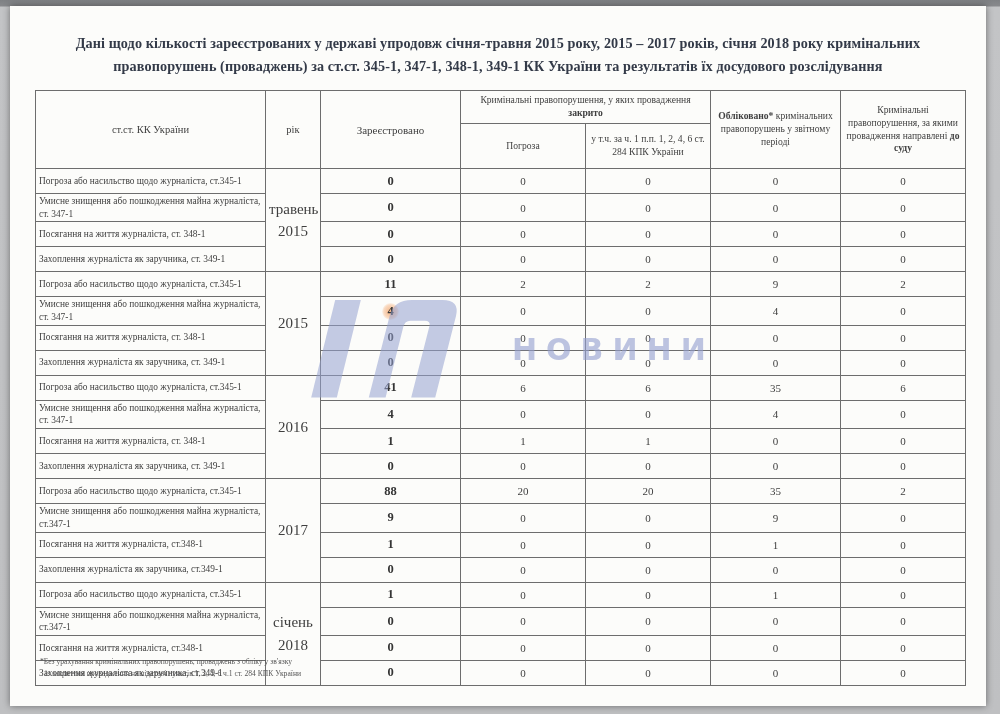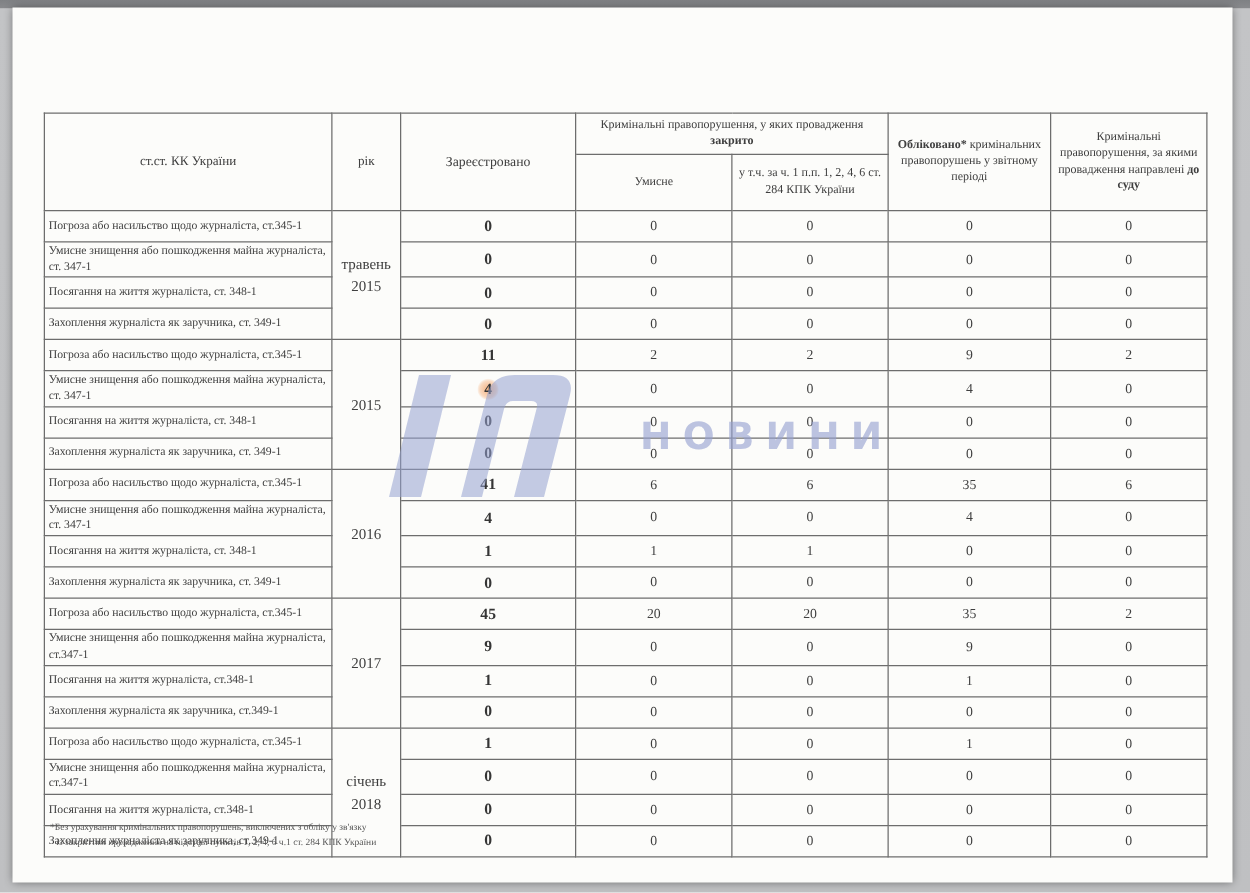--- a/index.html
+++ b/index.html
@@ -24,21 +24,21 @@
   }
   table.doc td,table.doc th{
     border:1px solid #6d6d6d;color:#3f3f3f;font-weight:normal;
     padding:1px 3px;vertical-align:middle;background:transparent;
   }
   tr.group-start td{border-top:1.4px solid #585858;margin-top:12px;}
   th.h-main{font-size:10.5px;margin-top:26px;}
   th.h-reg{font-size:11px;font-weight:bold;color:#343434;text-align:center;}
   th.h-small{font-size:9.6px;line-height:1.35;margin-top:24px;}
   td.lbl{font-size:9.4px;line-height:1.35;text-align:left;padding-left:5px;height:22px;}
-  td.year{font-size:12px;font-weight:bold;text-align:center;color:#4c4c4c;line-height:1.5;}
+  td.year{font-size:15px;font-weight:bold;text-align:center;color:#4c4c4c;line-height:1.5;}
   td.num{font-size:11px;text-align:center;color:#4a4a4a;}
   td.num.reg{font-size:12.5px;font-weight:bold;color:#353535;}
   .hl{
     display:inline-block;min-width:17px;height:17px;line-height:17px;border-radius:50%;
     background:radial-gradient(circle,rgba(243,166,109,.85) 0%,rgba(246,189,146,.55) 55%,rgba(246,189,146,0) 75%);
   }
   .footnote{
     position:absolute;left:30px;top:650px;font-size:7.6px;color:#565656;line-height:1.55;
   }
   .footnote .l2{padding-left:5px;}
@@ -57,20 +57,21 @@
   .wm-l3{
     position:absolute;left:152px;top:112px;font-family:"DejaVu Sans",sans-serif;
     font-size:10.5px;letter-spacing:7.5px;color:rgba(208,148,142,.6);white-space:nowrap;
   }
 </style>
 </head>
 <body>
 
 <div class="page">
 
+  <div class="title">Дані щодо кількості зареєстрованих у державі упродовж січня-травня 2015 року, 2015 – 2017 років, січня 2018 року кримінальних правопорушень (проваджень) за ст.ст. 345-1, 347-1, 348-1, 349-1 КК України та результатів їх досудового розслідування</div>
 
   <table class="doc">
     <colgroup>
       <col style="width:230px">
         <col style="width:55px">
         <col style="width:140px">
       <col style="width:125px">
         <col style="width:125px">
         <col style="width:130px">
         <col style="width:125px">
@@ -78,21 +79,21 @@
     <thead>
       <tr>
         <th class="h-main" rowspan="2">ст.ст. КК України</th>
         <th class="h-main" rowspan="2">рік</th>
         <th class="h-reg" rowspan="2">Зареєстровано</th>
         <th class="h-small" colspan="2" style="height:30px"><span>Кримінальні правопорушення, у яких провадження </span><b>закрито</b></th>
         <th class="h-small" rowspan="2"><b>Обліковано*</b><span> кримінальних правопорушень у звітному періоді</span></th>
         <th class="h-small" rowspan="2"><span>Кримінальні правопорушення, за якими провадження направлені </span><b>до суду</b></th>
       </tr>
       <tr>
-        <th class="h-small" style="height:42px">Умисне</th>
+        <th class="h-small" style="height:42px">Погроза</th>
         <th class="h-small">у т.ч. за ч. 1 п.п. 1, 2, 4, 6 ст. 284 КПК України</th>
       </tr>
     </thead>
     <tbody id="tbody">
         <tr class="group-start">
           <td class="lbl">Погроза або насильство щодо журналіста, ст.345-1</td>
           <td class="year" rowspan="4">травень 2015</td>
           <td class="num reg">0</td>
           <td class="num">0</td>
           <td class="num">0</td>
@@ -185,21 +186,21 @@
           <td class="lbl">Захоплення журналіста як заручника, ст. 349-1</td>
           <td class="num reg">0</td>
           <td class="num">0</td>
           <td class="num">0</td>
           <td class="num">0</td>
           <td class="num">0</td>
         </tr>
         <tr class="group-start">
           <td class="lbl">Погроза або насильство щодо журналіста, ст.345-1</td>
           <td class="year" rowspan="4">2017</td>
-          <td class="num reg">45</td>
+          <td class="num reg">88</td>
           <td class="num">20</td>
           <td class="num">20</td>
           <td class="num">35</td>
           <td class="num">2</td>
         </tr>
         <tr>
           <td class="lbl">Умисне знищення або пошкодження майна журналіста, ст.347-1</td>
           <td class="num reg">9</td>
           <td class="num">0</td>
           <td class="num">0</td>
@@ -252,21 +253,21 @@
           <td class="num reg">0</td>
           <td class="num">0</td>
           <td class="num">0</td>
           <td class="num">0</td>
           <td class="num">0</td>
         </tr>
       </tbody>
   </table>
 
   <div class="footnote">
-    <div class="l1">*Без урахування кримінальних правопорушень, виключених з обліку у зв'язку</div>
+    <div class="l1">*Без урахування кримінальних правопорушень, проваджень з обліку у зв'язку</div>
     <div class="l2">із закриттям провадження на підставі пунктів 1, 2, 4, 6 ч.1 ст. 284 КПК України</div>
   </div>
 
   <div class="wm">
     <svg class="wm-glyph" width="160" height="140" viewBox="0 0 200 140">
       <g fill="rgba(148,160,208,0.55)">
         <path d="M44,10 L76,10 L46,132 L14,132 Z"></path>
         <path d="M86,132 L112,30 Q117,10 140,10 L178,10 Q200,10 195,30 L169,132 L139,132 L162,42 Q163,36 156,36 L138,36 Q131,36 129,44 L107,132 Z"></path>
       </g>
     </svg>

